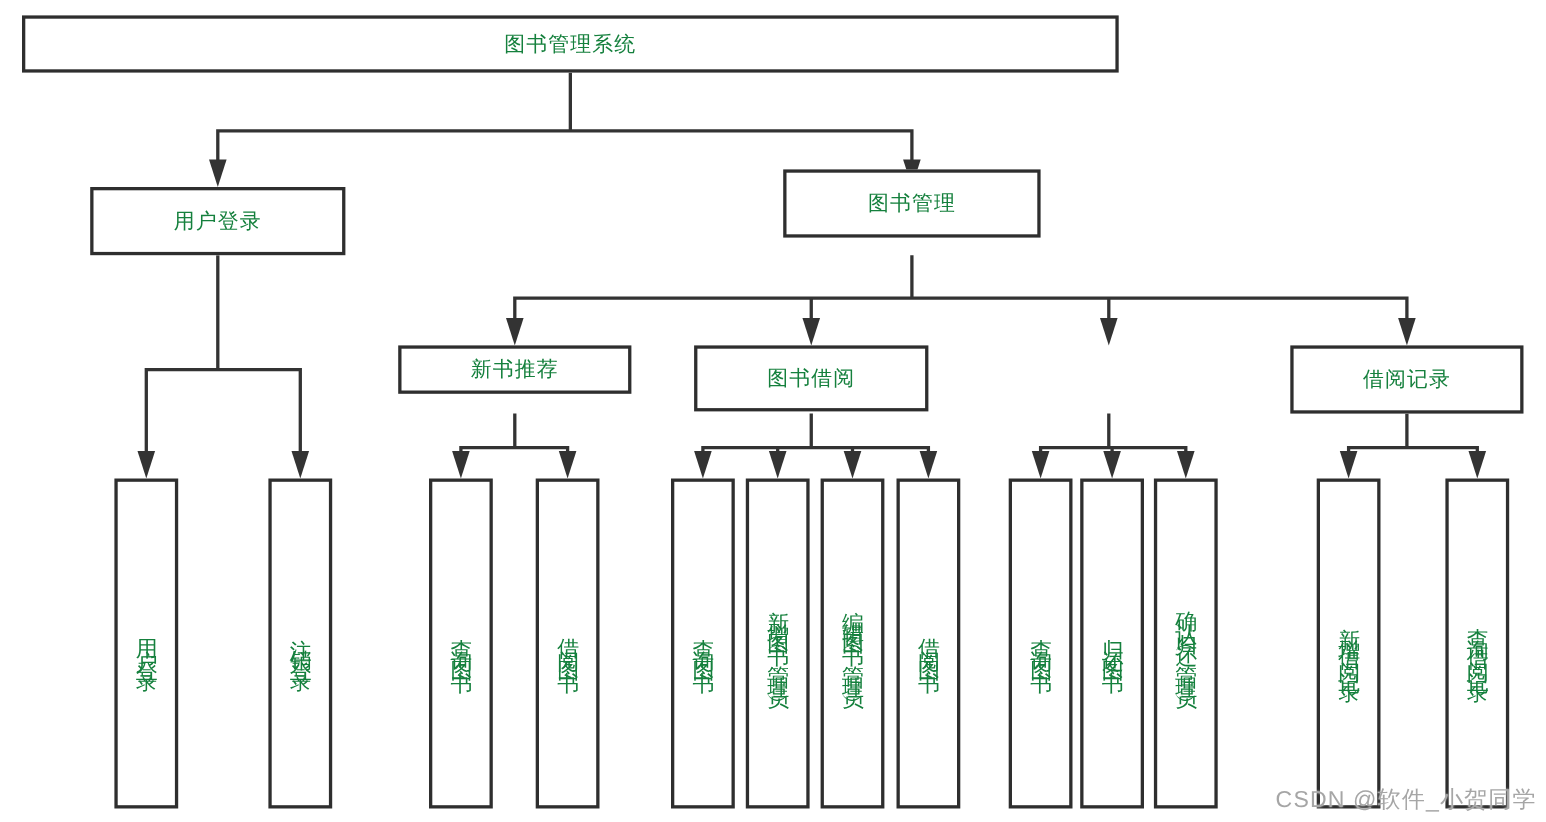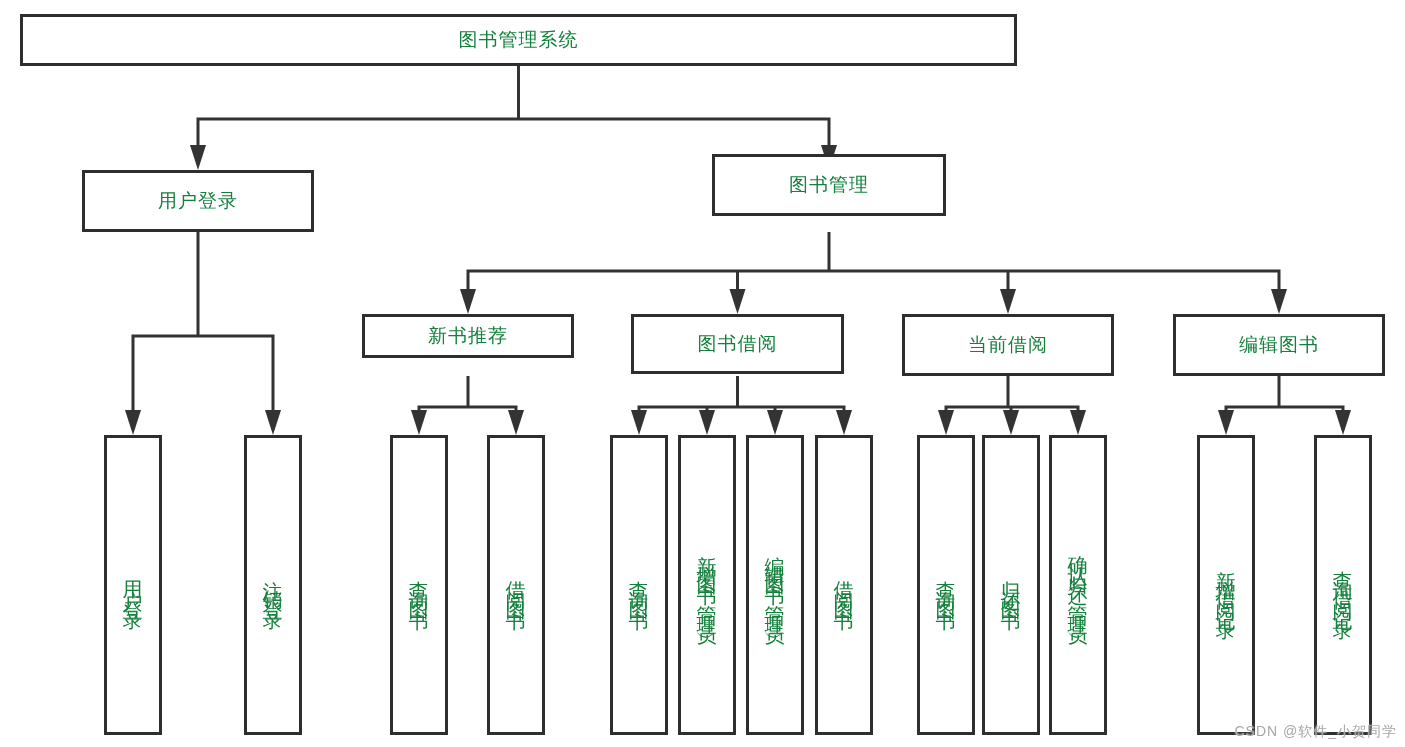--- a/index.html
+++ b/index.html
@@ -28,21 +28,21 @@
   .n-records{left:1173px;top:314px; width:212px; height:62px;}
   
   .leaf{top:435px;width:58px;height:300px;}
   .l-a1{left:104px;} .l-a2{left:244px;}
   .l-b1{left:390px;} .l-b2{left:487px;}
   .l-c1{left:610px;} .l-c2{left:678px;} .l-c3{left:746px;} .l-c4{left:815px;}
   .l-d1{left:917px;} .l-d2{left:982px;} .l-d3{left:1049px;}
   .l-e1{left:1197px;} .l-e2{left:1314px;}
   .watermark{
     position:absolute;right:8px;bottom:6px;z-index:5;
-    font-size:14px;color:#a6a6a6;letter-spacing:1px;white-space:nowrap;
+    font-size:21px;color:#a6a6a6;letter-spacing:1px;white-space:nowrap;
     text-shadow:0 0 2px #ffffff;
   }
 </style>
 </head>
 <body>
 
 <div class="canvas">
 
   <svg class="connectors" viewBox="0 0 1405 747" xmlns="http://www.w3.org/2000/svg">
     <g stroke="#333333" stroke-width="3" fill="none">
@@ -87,25 +87,22 @@
   <div class="node hbox n-mgmt">
     <span>图书管理</span>
   </div>
 
   <div class="node hbox n-newbook">
     <span>新书推荐</span>
   </div>
   <div class="node hbox n-borrow">
     <span>图书借阅</span>
   </div>
-  <div class="node hbox n-current">
-    <span>当前借阅</span>
-  </div>
   <div class="node hbox n-records">
-    <span>编辑图书</span>
+    <span>借阅记录</span>
   </div>
 
   <div class="node vbox leaf l-a1">
     <span>用户登录</span>
   </div>
   <div class="node vbox leaf l-a2">
     <span>注销登录</span>
   </div>
 
   <div class="node vbox leaf l-b1">

